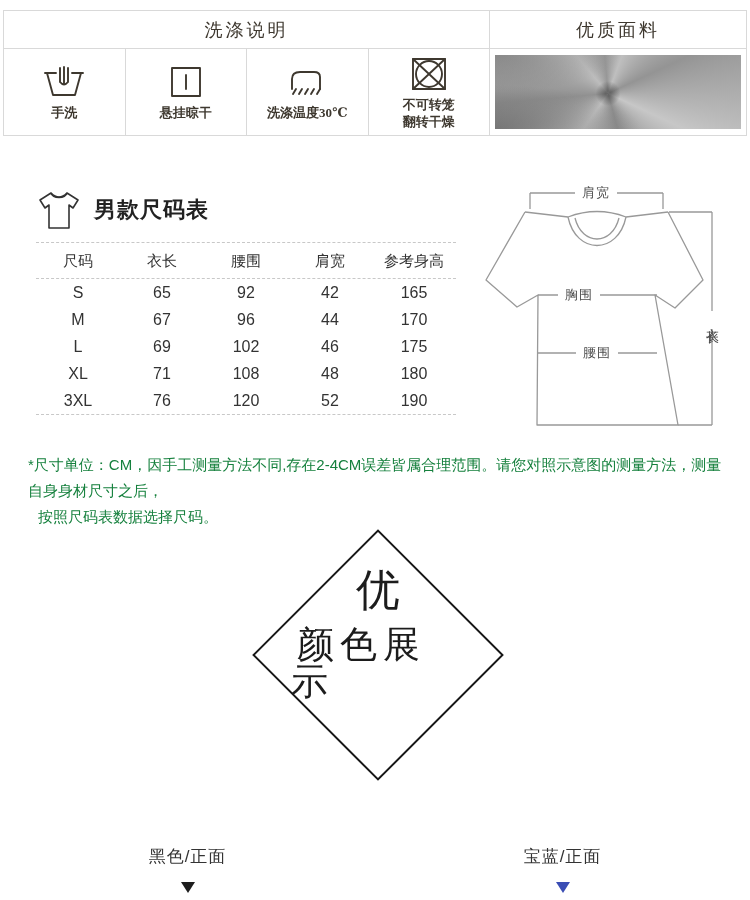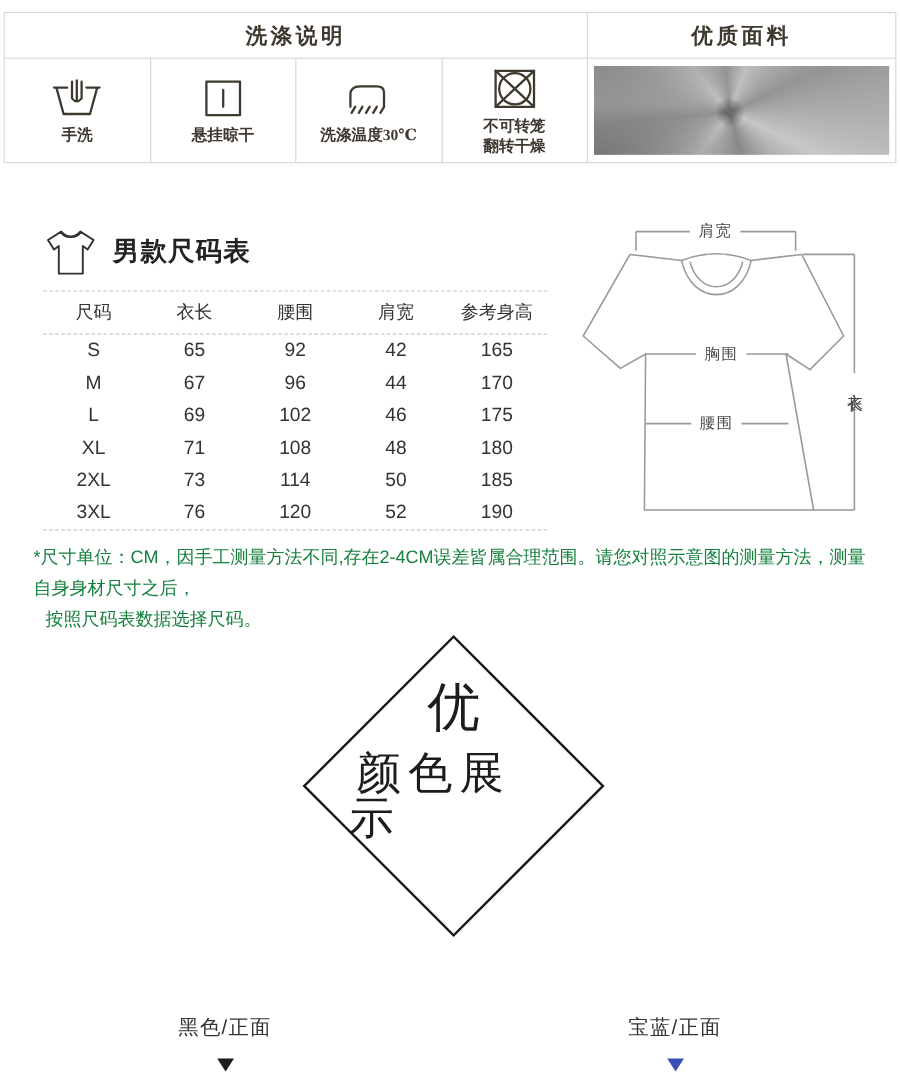--- a/index.html
+++ b/index.html
@@ -4,21 +4,21 @@
 <style>
   html,body{margin:0;padding:0;background:#fff;}
   .page{position:relative;width:750px;height:900px;background:#fff;overflow:hidden;
         font-family:"Liberation Sans","DejaVu Sans",sans-serif;color:#333;}
 
   
   .care-table{position:absolute;left:3px;top:10px;width:744px;height:126px;
               border:1px solid #d9d9d9;display:flex;flex-direction:column;box-sizing:border-box;}
   .care-header{display:flex;height:38px;border-bottom:1px solid #d9d9d9;box-sizing:border-box;}
   .care-header-cell{display:flex;align-items:center;justify-content:center;
-        font-family:"Liberation Serif","DejaVu Serif",serif;font-weight:bold;
+        font-family:"Liberation Serif","DejaVu Serif",serif;font-weight:normal;
         font-size:18px;color:#3e382f;letter-spacing:3px;}
   .care-header-left{width:486px;border-right:1px solid #d9d9d9;box-sizing:border-box;}
   .care-header-right{flex:1;}
   .care-body{display:flex;flex:1;}
   .care-cells{display:flex;width:486px;border-right:1px solid #d9d9d9;box-sizing:border-box;}
   .care-cell{flex:1;display:flex;flex-direction:column;align-items:center;justify-content:center;
              border-right:1px solid #d9d9d9;box-sizing:border-box;padding-top:2px;}
   .care-cell:last-child{border-right:none;}
   .care-icon{display:block;}
   .care-icon path,.care-icon rect,.care-icon circle{fill:none;stroke:#3e382f;stroke-width:1.9;stroke-linecap:round;stroke-linejoin:round;}
@@ -164,27 +164,20 @@
           <div class="s-cell">175</div>
         </div>
         <div class="s-row">
           <div class="s-cell">XL</div>
           <div class="s-cell">71</div>
           <div class="s-cell">108</div>
           <div class="s-cell">48</div>
           <div class="s-cell">180</div>
         </div>
         <div class="s-row">
-          <div class="s-cell">2XL</div>
-          <div class="s-cell">73</div>
-          <div class="s-cell">114</div>
-          <div class="s-cell">50</div>
-          <div class="s-cell">185</div>
-        </div>
-        <div class="s-row">
           <div class="s-cell">3XL</div>
           <div class="s-cell">76</div>
           <div class="s-cell">120</div>
           <div class="s-cell">52</div>
           <div class="s-cell">190</div>
         </div>
       </div>
       <div class="s-bottom"></div>
     </div>
   </div>
@@ -201,21 +194,21 @@
       <path d="M95 33 C102 61 132 61 139 33"></path>
 
       <path d="M88 32 L45 27 M146 32 L188 27"></path>
 
       <path d="M45 27 L6 95 L37 122 L58 110 L57 240 H198 L175 110 L195 123 L223 95 L188 27"></path>
 
       <path d="M58 110 H177"></path>
       <path d="M58 168 H177"></path>
     </svg>
     <span class="dg-label" style="left:116px;top:8px;">肩宽</span>
-    <span class="dg-label" style="left:121px;top:110px;text-align:right;">胸围</span>
+    <span class="dg-label" style="left:99px;top:110px;text-align:right;">胸围</span>
     <span class="dg-label" style="left:117px;top:168px;">腰围</span>
     <span class="dg-label-v" style="left:232px;top:135px;">衣长</span>
   </div>
 
   <div class="note">
     <div>*尺寸单位：CM，因手工测量方法不同,存在2-4CM误差皆属合理范围。请您对照示意图的测量方法，测量自身身材尺寸之后，</div>
     <div class="l2">按照尺码表数据选择尺码。</div>
   </div>
 
   <div class="diamond">

